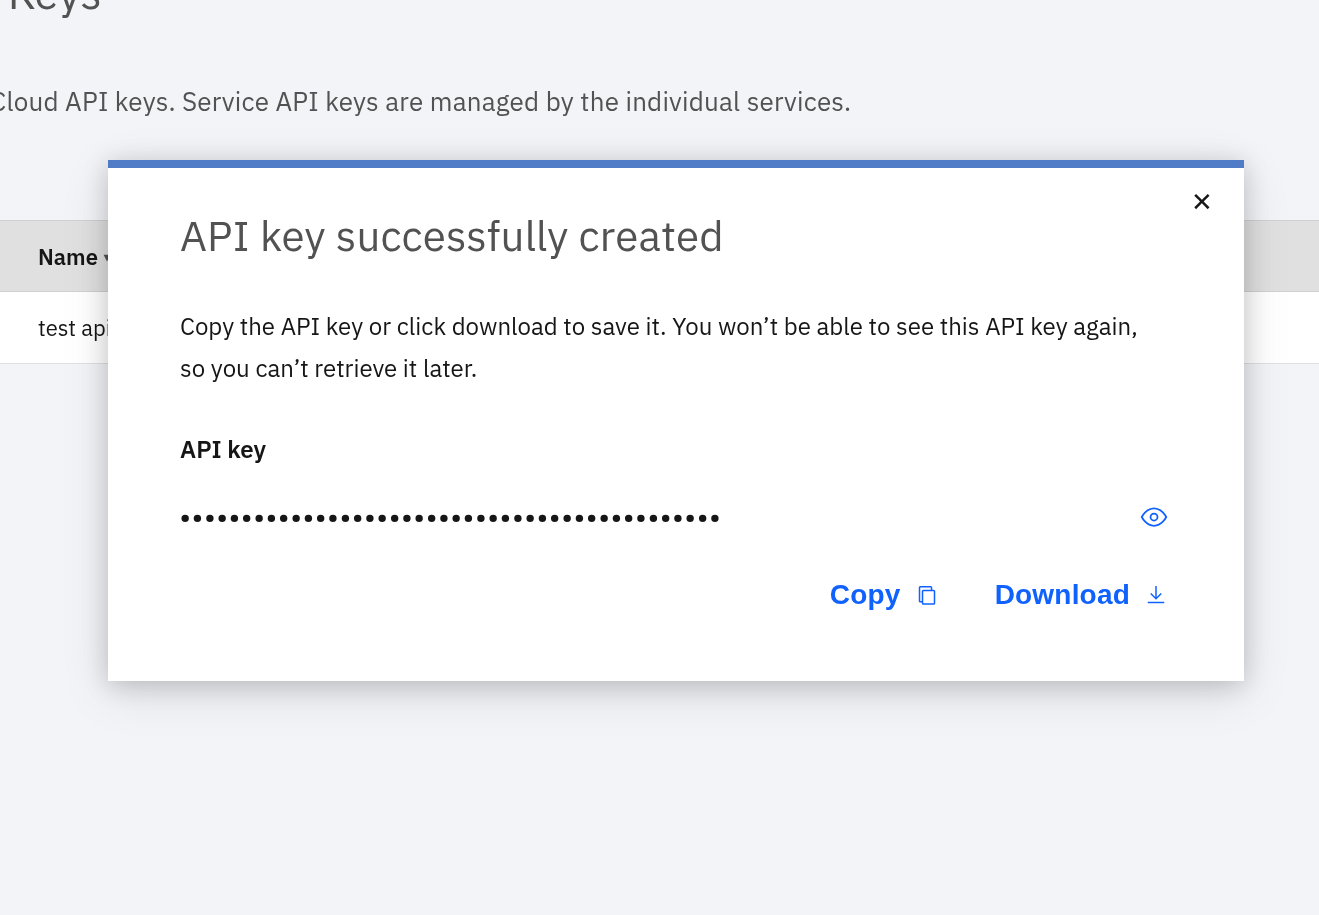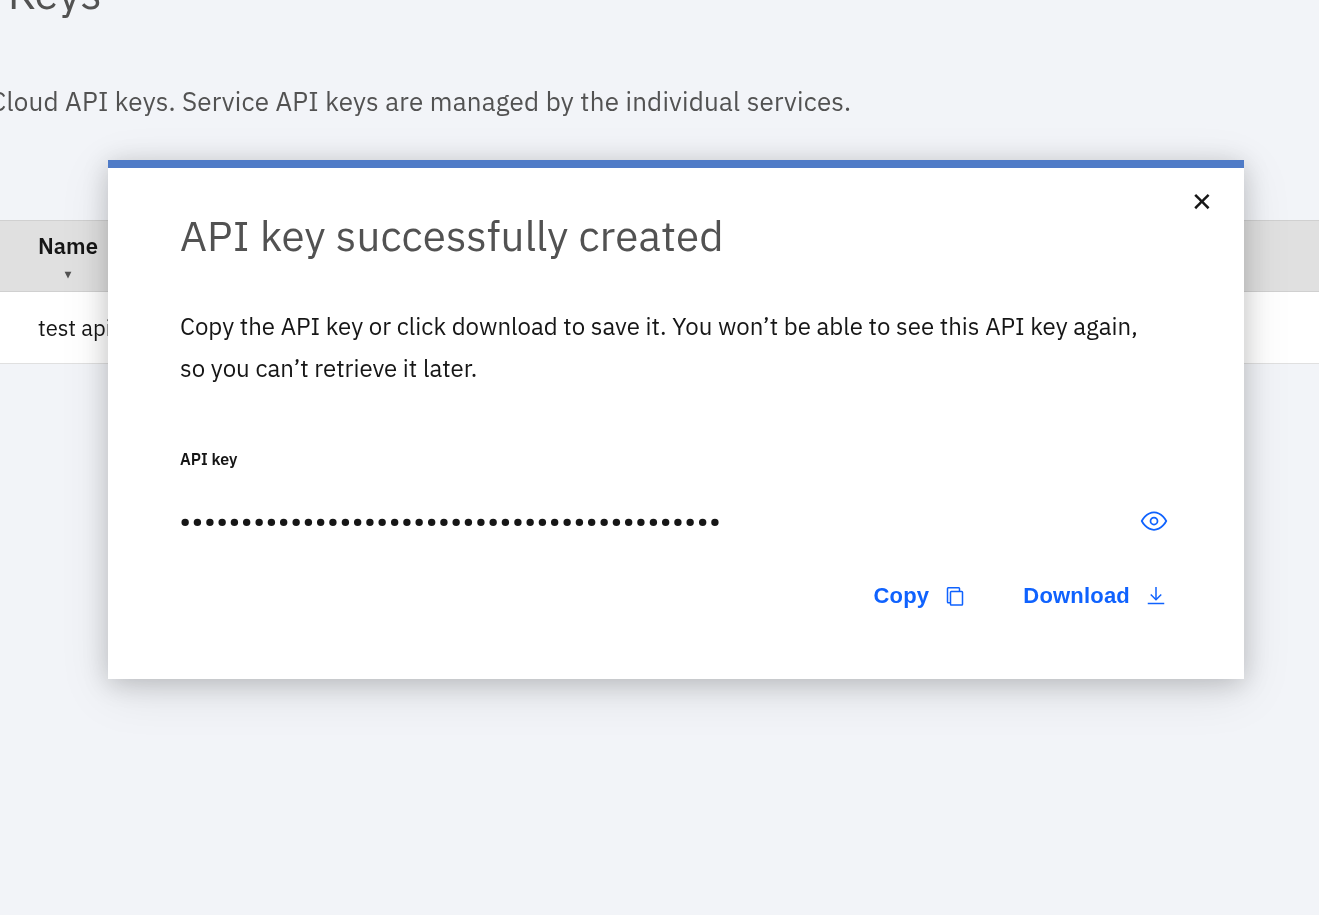--- a/index.html
+++ b/index.html
@@ -52,21 +52,20 @@
     align-items: center;
     padding-left: 38px;
   }
   .table-header-cell {
     font-size: 22px;
     color: #161616;
     font-weight: 600;
     display: flex;
     align-items: center;
     gap: 6px;
-    flex-direction: column;
   }
   .sort-caret {
     font-size: 12px;
     color: #525252;
   }
   .table-body-row {
     position: absolute;
     top: 292px;
     left: 0;
     right: 0;
@@ -117,25 +116,25 @@
     font-size: 42px;
     font-weight: 400;
     color: #525252;
     margin-bottom: 42px;
     letter-spacing: 0.2px;
   }
   .modal-desc {
     font-size: 24px;
     color: #161616;
     line-height: 1.75;
-    margin-bottom: 60px;
+    margin-bottom: 44px;
     max-width: 960px;
   }
   .field-label {
-    font-size: 16px;
+    font-size: 24px;
     font-weight: 600;
     color: #161616;
     margin-bottom: 34px;
   }
   .key-row {
     display: flex;
     align-items: center;
     justify-content: space-between;
     margin-bottom: 44px;
   }
@@ -160,21 +159,21 @@
   .actions-row {
     display: flex;
     justify-content: flex-end;
     gap: 56px;
     padding-right: 4px;
   }
   .action-btn {
     background: transparent;
     border: none;
     color: #0f62fe;
-    font-size: 22px;
+    font-size: 28px;
     font-weight: 600;
     display: flex;
     align-items: center;
     gap: 14px;
     cursor: pointer;
     letter-spacing: 0.2px;
   }
   .action-btn svg { width: 24px; height: 24px; }
 </style>
 </head>

